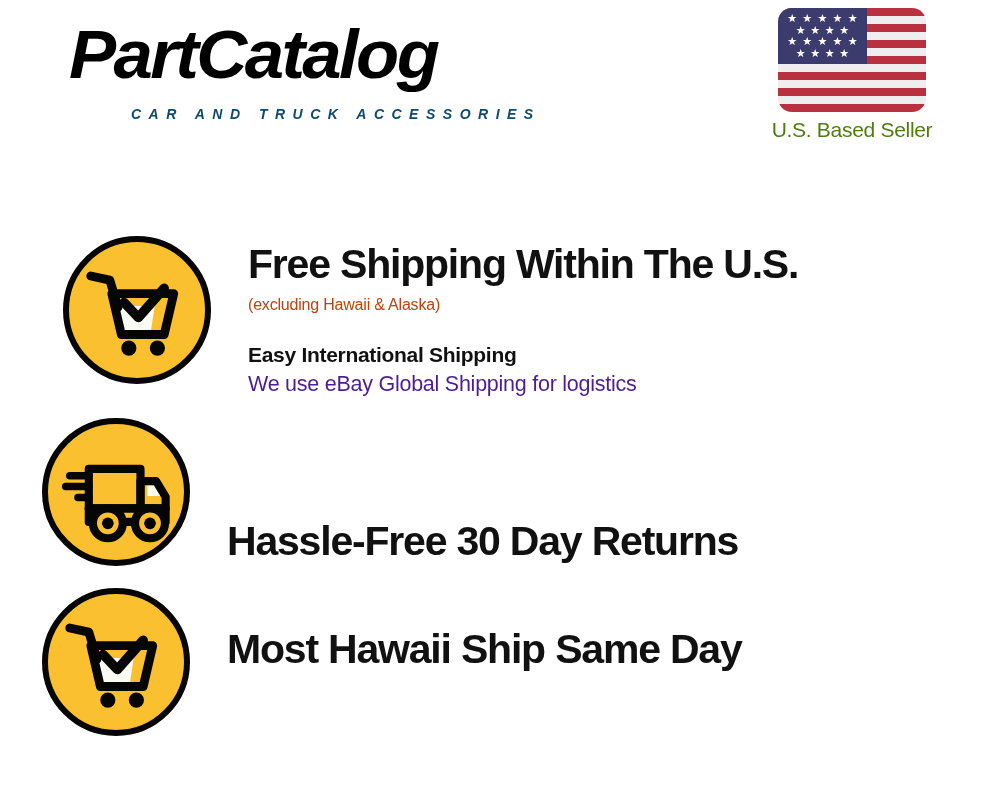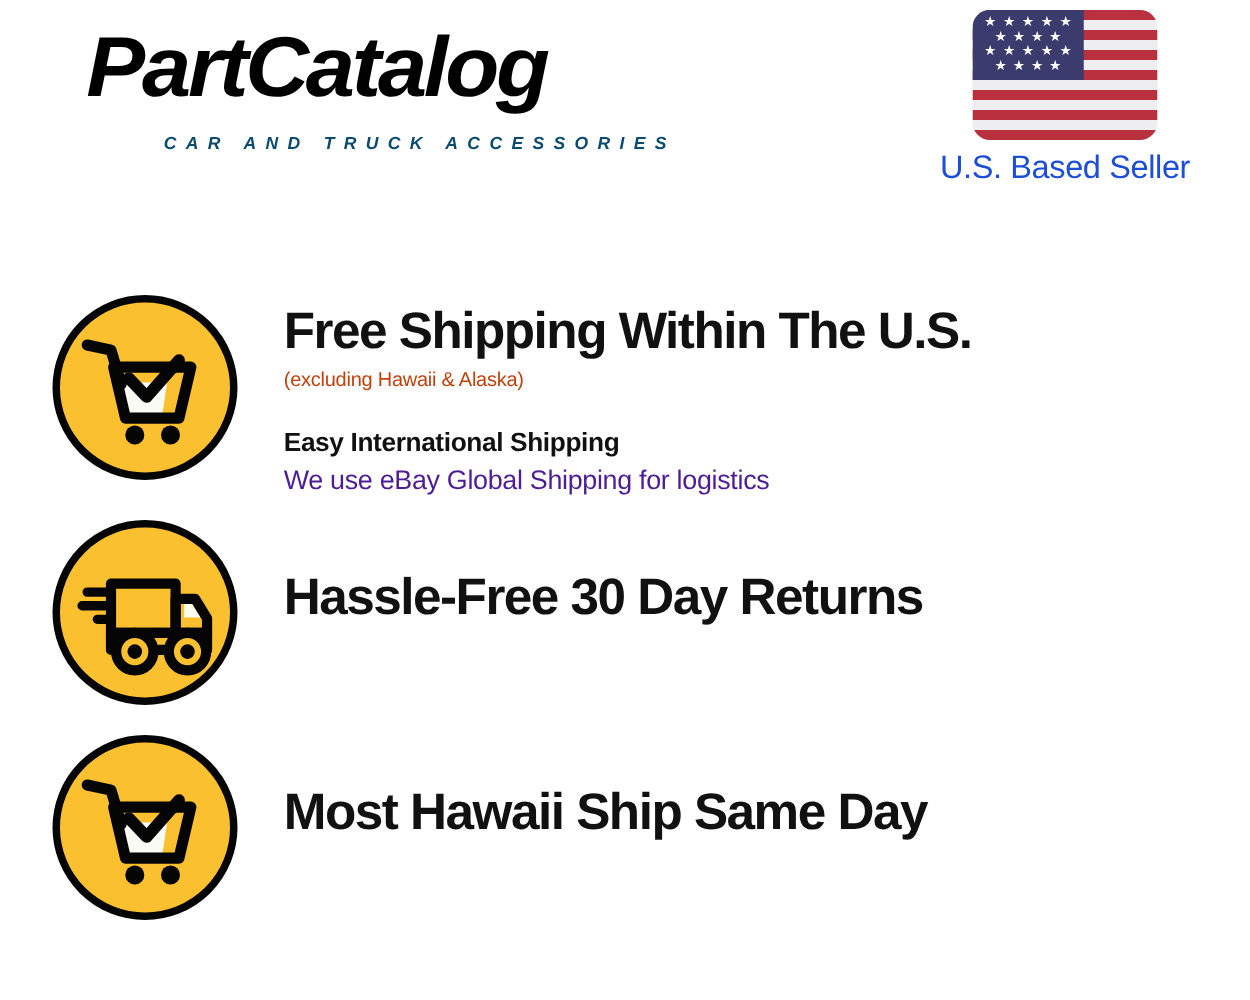--- a/index.html
+++ b/index.html
@@ -116,44 +116,44 @@
   .star-row.offset { padding: 0 9px; }
   .star {
     color: #ffffff;
     font-size: 11px;
     line-height: 11px;
   }
 
   .seller-label {
     margin-top: 6px;
     font-family: "Liberation Sans", sans-serif;
-    font-size: 26px;
+    font-size: 21px;
     font-weight: 400;
     letter-spacing: -0.3px;
-    color: #1d4ed8;
+    color: #4d7c0f;
     white-space: nowrap;
   }
 
   
   .features {
     position: absolute;
     left: 0;
     top: 236px;
     width: 1000px;
   }
 
   .feature-row {
     position: absolute;
     left: 0;
     width: 1000px;
     display: flex;
     align-items: flex-start;
   }
-  .feature-row.row-1 { top: 0px;   height: 166px; }
-  .feature-row.row-2 { top: 180px; height: 150px; }
+  .feature-row.row-1 { top: 0px;   height: 166px; padding-left: 21px; }
+  .feature-row.row-2 { top: 180px; height: 150px; align-items: flex-end; }
   .feature-row.row-3 { top: 352px; height: 150px; }
 
   .icon-badge {
     position: relative;
     flex: 0 0 auto;
     width: 148px;
     height: 148px;
     margin-left: 42px;
     border-radius: 50%;
     background: #fbc02f;

